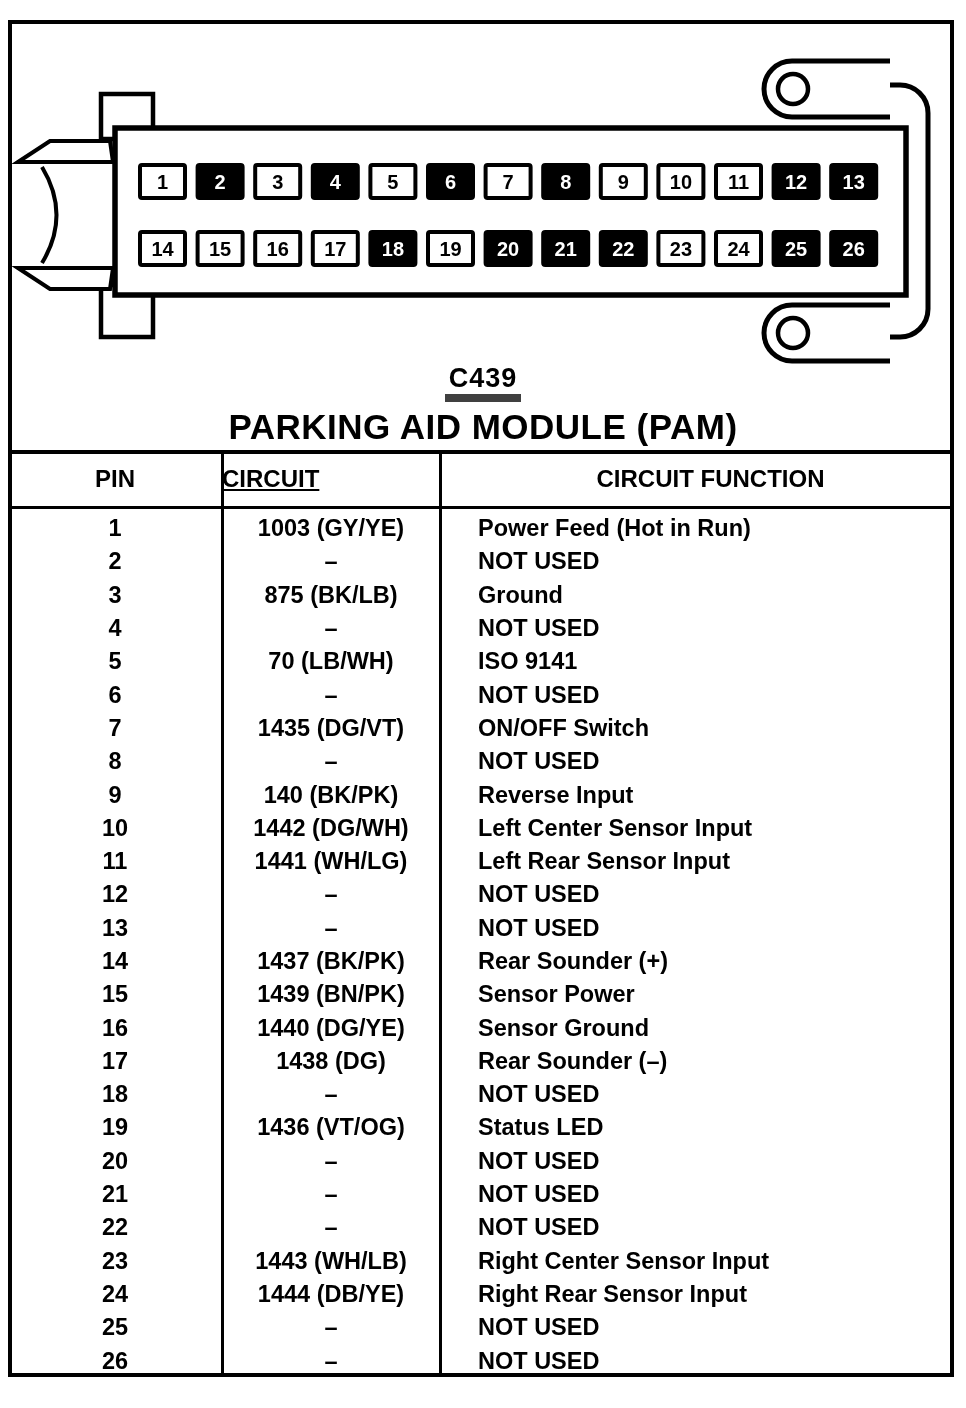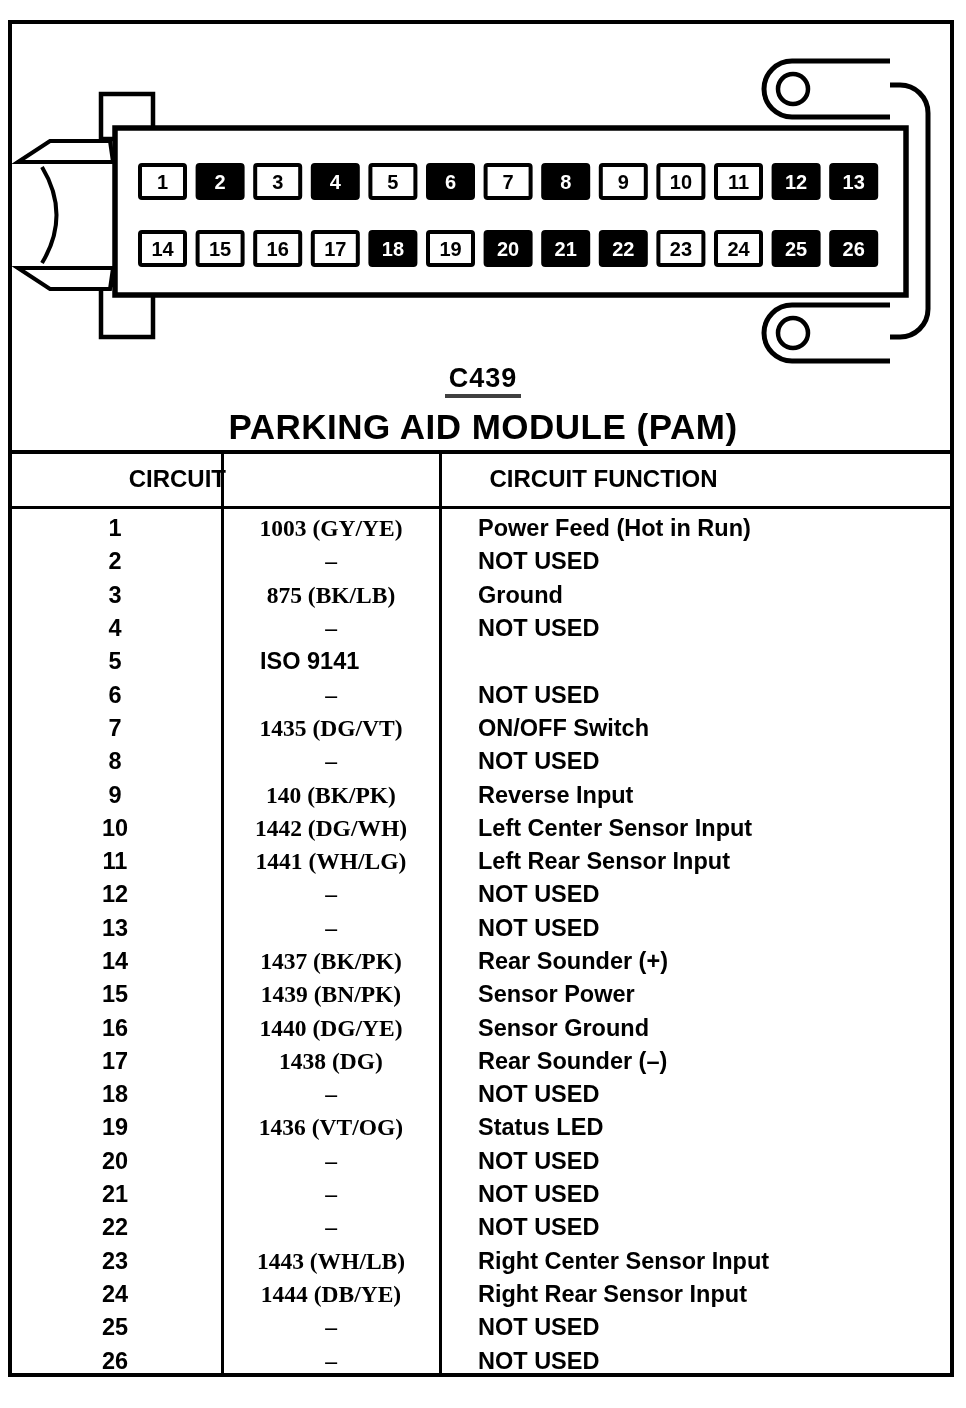--- a/index.html
+++ b/index.html
@@ -11,44 +11,44 @@
     position:absolute; left:8px; top:20px; width:946px; height:1357px;
     box-sizing:border-box; border:4px solid #000;
   }
   svg.connector { position:absolute; left:0; top:0; width:966px; height:420px; }
   svg.connector text { font-family:"Liberation Sans", sans-serif; font-weight:bold; }
 
   .connector-id {
     position:absolute; left:0; top:363px; width:966px; text-align:center;
     font-size:27px; font-weight:bold; letter-spacing:1px;
   }
-  .connector-id span { border-bottom:4px solid #404040; padding:0 4px 1px 4px; }
+  .connector-id span { border-bottom:8px solid #404040; padding:0 4px 1px 4px; }
   .connector-name {
     position:absolute; left:0; top:407px; width:966px; text-align:center;
     font-size:35px; font-weight:bold; letter-spacing:0.5px;
   }
 
   .hline { position:absolute; left:8px; width:946px; background:#000; }
   .vline { position:absolute; width:3px; background:#000; }
 
   .thead {
     position:absolute; left:8px; top:452px; width:946px; height:54px;
     display:flex; align-items:center; font-weight:bold; font-size:24px;
   }
   .thead .h1 { width:214px; text-align:center; }
-  .thead .h2 { width:218px; text-align:right; }
+  .thead .h2 { width:218px; text-align:left;text-decoration:underline; }
   .thead .h3 { flex:1; text-align:center;padding-left:27px; }
 
   .tbody {
     position:absolute; left:8px; top:512px; width:946px;
     font-size:23.5px; font-weight:bold;
   }
   .trow { height:33.3px; display:flex; align-items:center; }
   .trow .c1 { width:214px; text-align:center; }
-  .trow .c2 { width:218px; text-align:center;font-family:Liberation Serif, serif; }
+  .trow .c2 { width:218px; text-align:center; }
   .trow .c3 { flex:1; padding-left:38px; }
 </style>
 </head>
 <body>
 
 <div class="page">
 
   <div class="outer-box"></div>
 
   <svg class="connector" viewBox="0 0 966 420">
@@ -130,20 +130,21 @@
     <span>C439</span>
   </div>
   <div class="connector-name">PARKING AID MODULE (PAM)</div>
 
   <div class="hline" style="top:450px; height:4px;"></div>
   <div class="hline" style="top:506px; height:3px;"></div>
   <div class="vline" style="left:221px; top:450px; height:927px;"></div>
   <div class="vline" style="left:439px; top:450px; height:927px;"></div>
 
   <div class="thead">
+    <div class="h1">PIN</div>
     <div class="h2">CIRCUIT</div>
     <div class="h3">CIRCUIT FUNCTION</div>
   </div>
 
   <div class="tbody" id="table-rows">
     <div class="trow">
       <div class="c1">1</div>
       <div class="c2">1003 (GY/YE)</div>
       <div class="c3">Power Feed (Hot in Run)</div>
     </div>
@@ -161,20 +162,21 @@
     </div>
 
     <div class="trow">
       <div class="c1">4</div>
       <div class="c2">–</div>
       <div class="c3">NOT USED</div>
     </div>
 
     <div class="trow">
       <div class="c1">5</div>
+      <div class="c2">70 (LB/WH)</div>
       <div class="c3">ISO 9141</div>
     </div>
 
     <div class="trow">
       <div class="c1">6</div>
       <div class="c2">–</div>
       <div class="c3">NOT USED</div>
     </div>
 
     <div class="trow">

